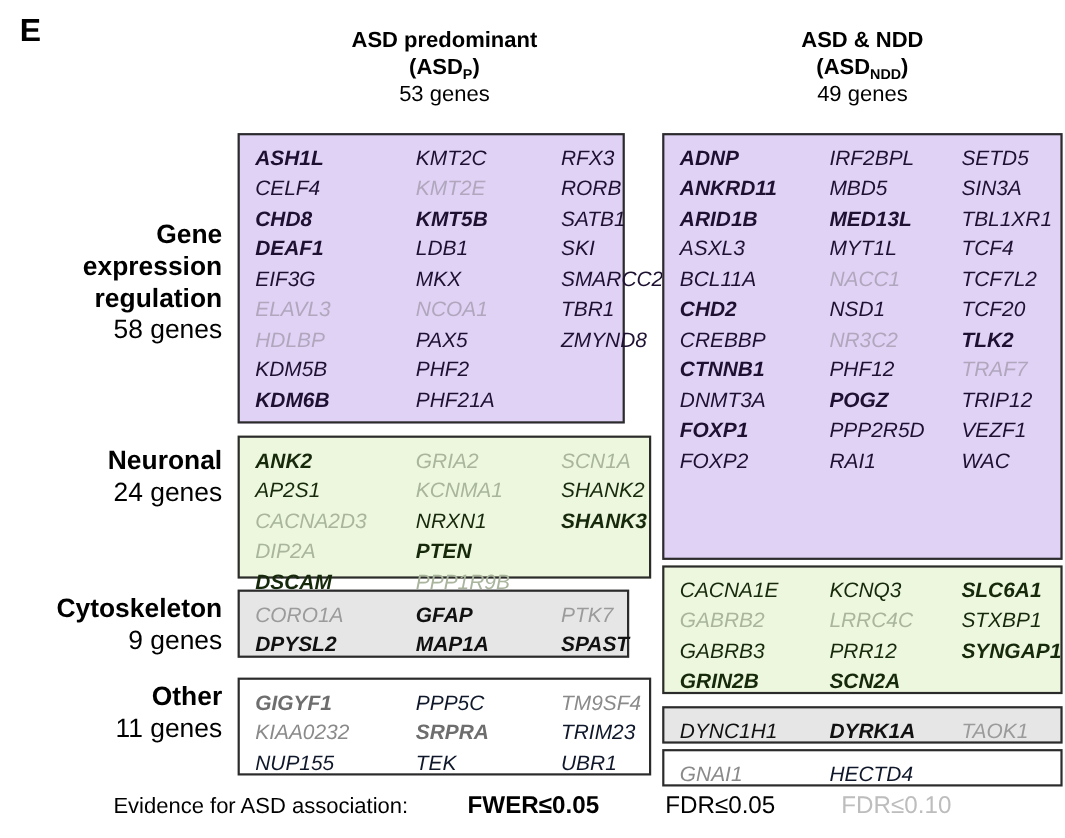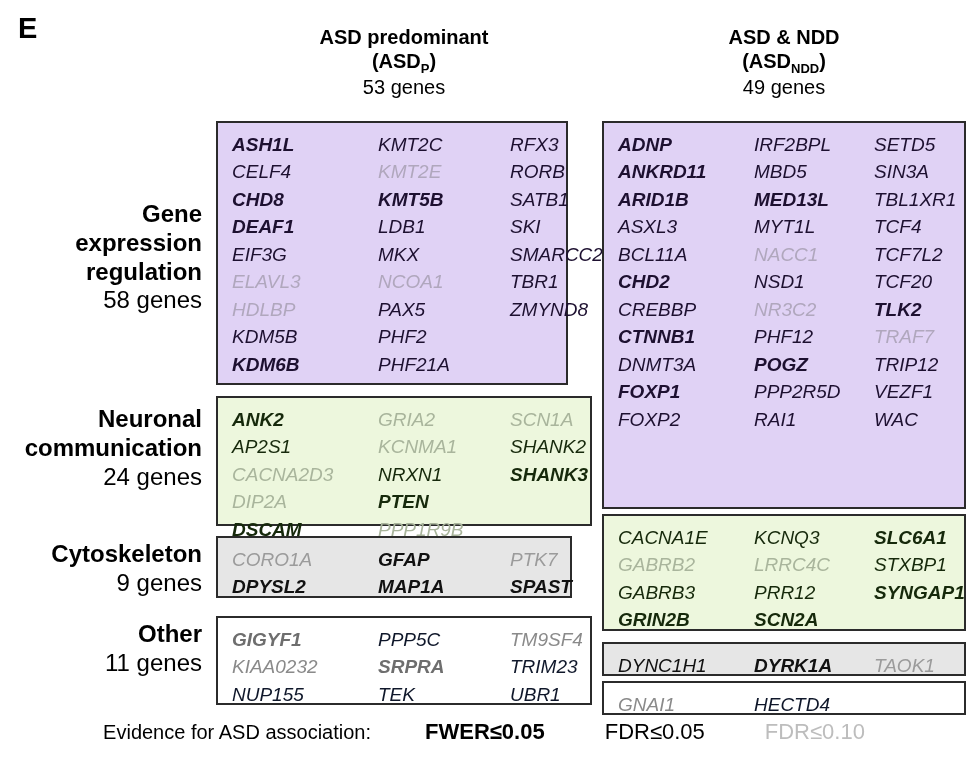--- a/index.html
+++ b/index.html
@@ -136,21 +136,20 @@
 </div>
 
 <div class="row-label" id="label-gene">
   <b>Gene</b>
   <b>expression</b>
   <b>regulation</b>
   <span class="cnt">58 genes</span>
 </div>
 <div class="row-label" id="label-neuro">
   <b>Neuronal</b>
-  <b>communication</b>
   <span class="cnt">24 genes</span>
 </div>
 <div class="row-label" id="label-cyto">
   <b>Cytoskeleton</b>
   <span class="cnt">9 genes</span>
 </div>
 <div class="row-label" id="label-other">
   <b>Other</b>
   <span class="cnt">11 genes</span>
 </div>

